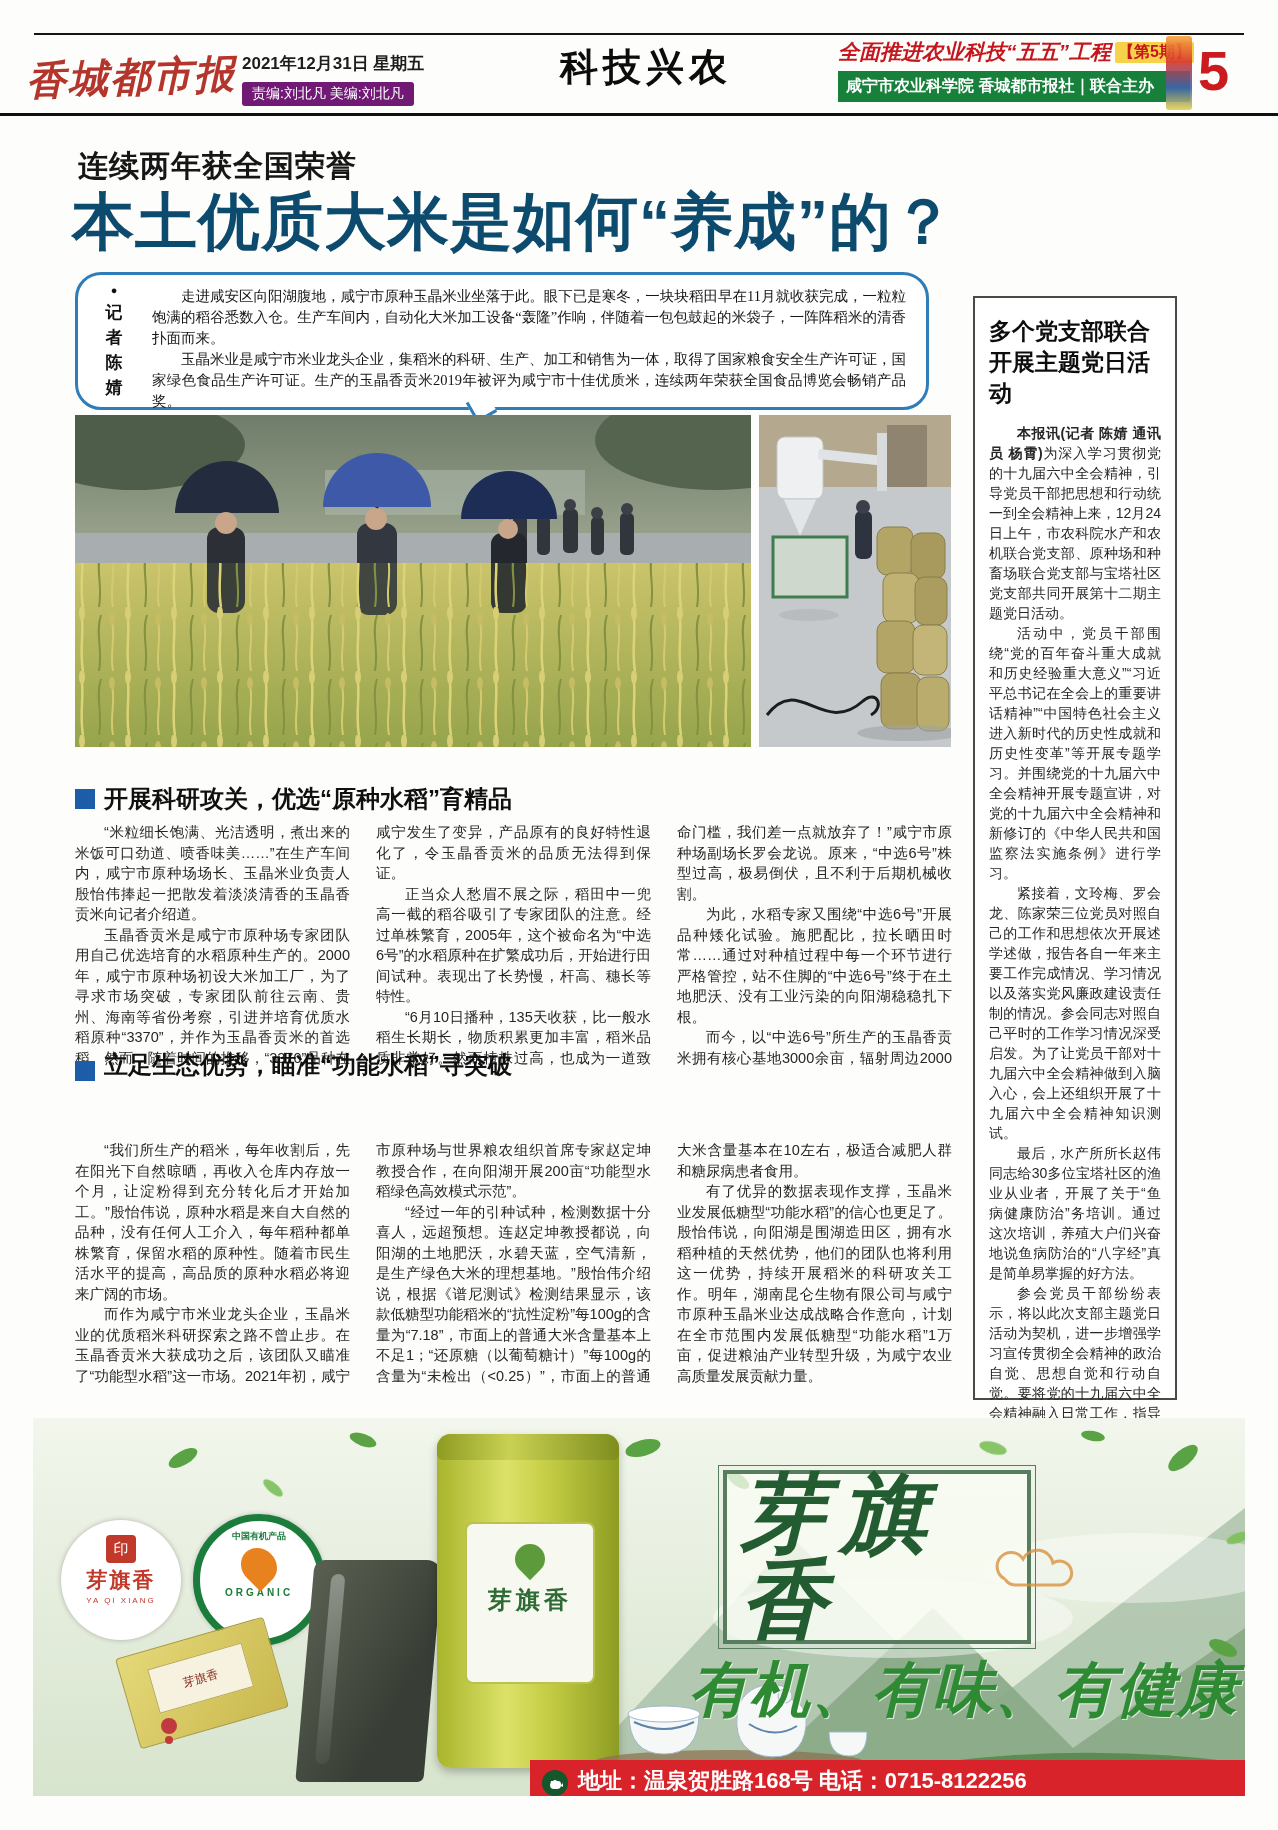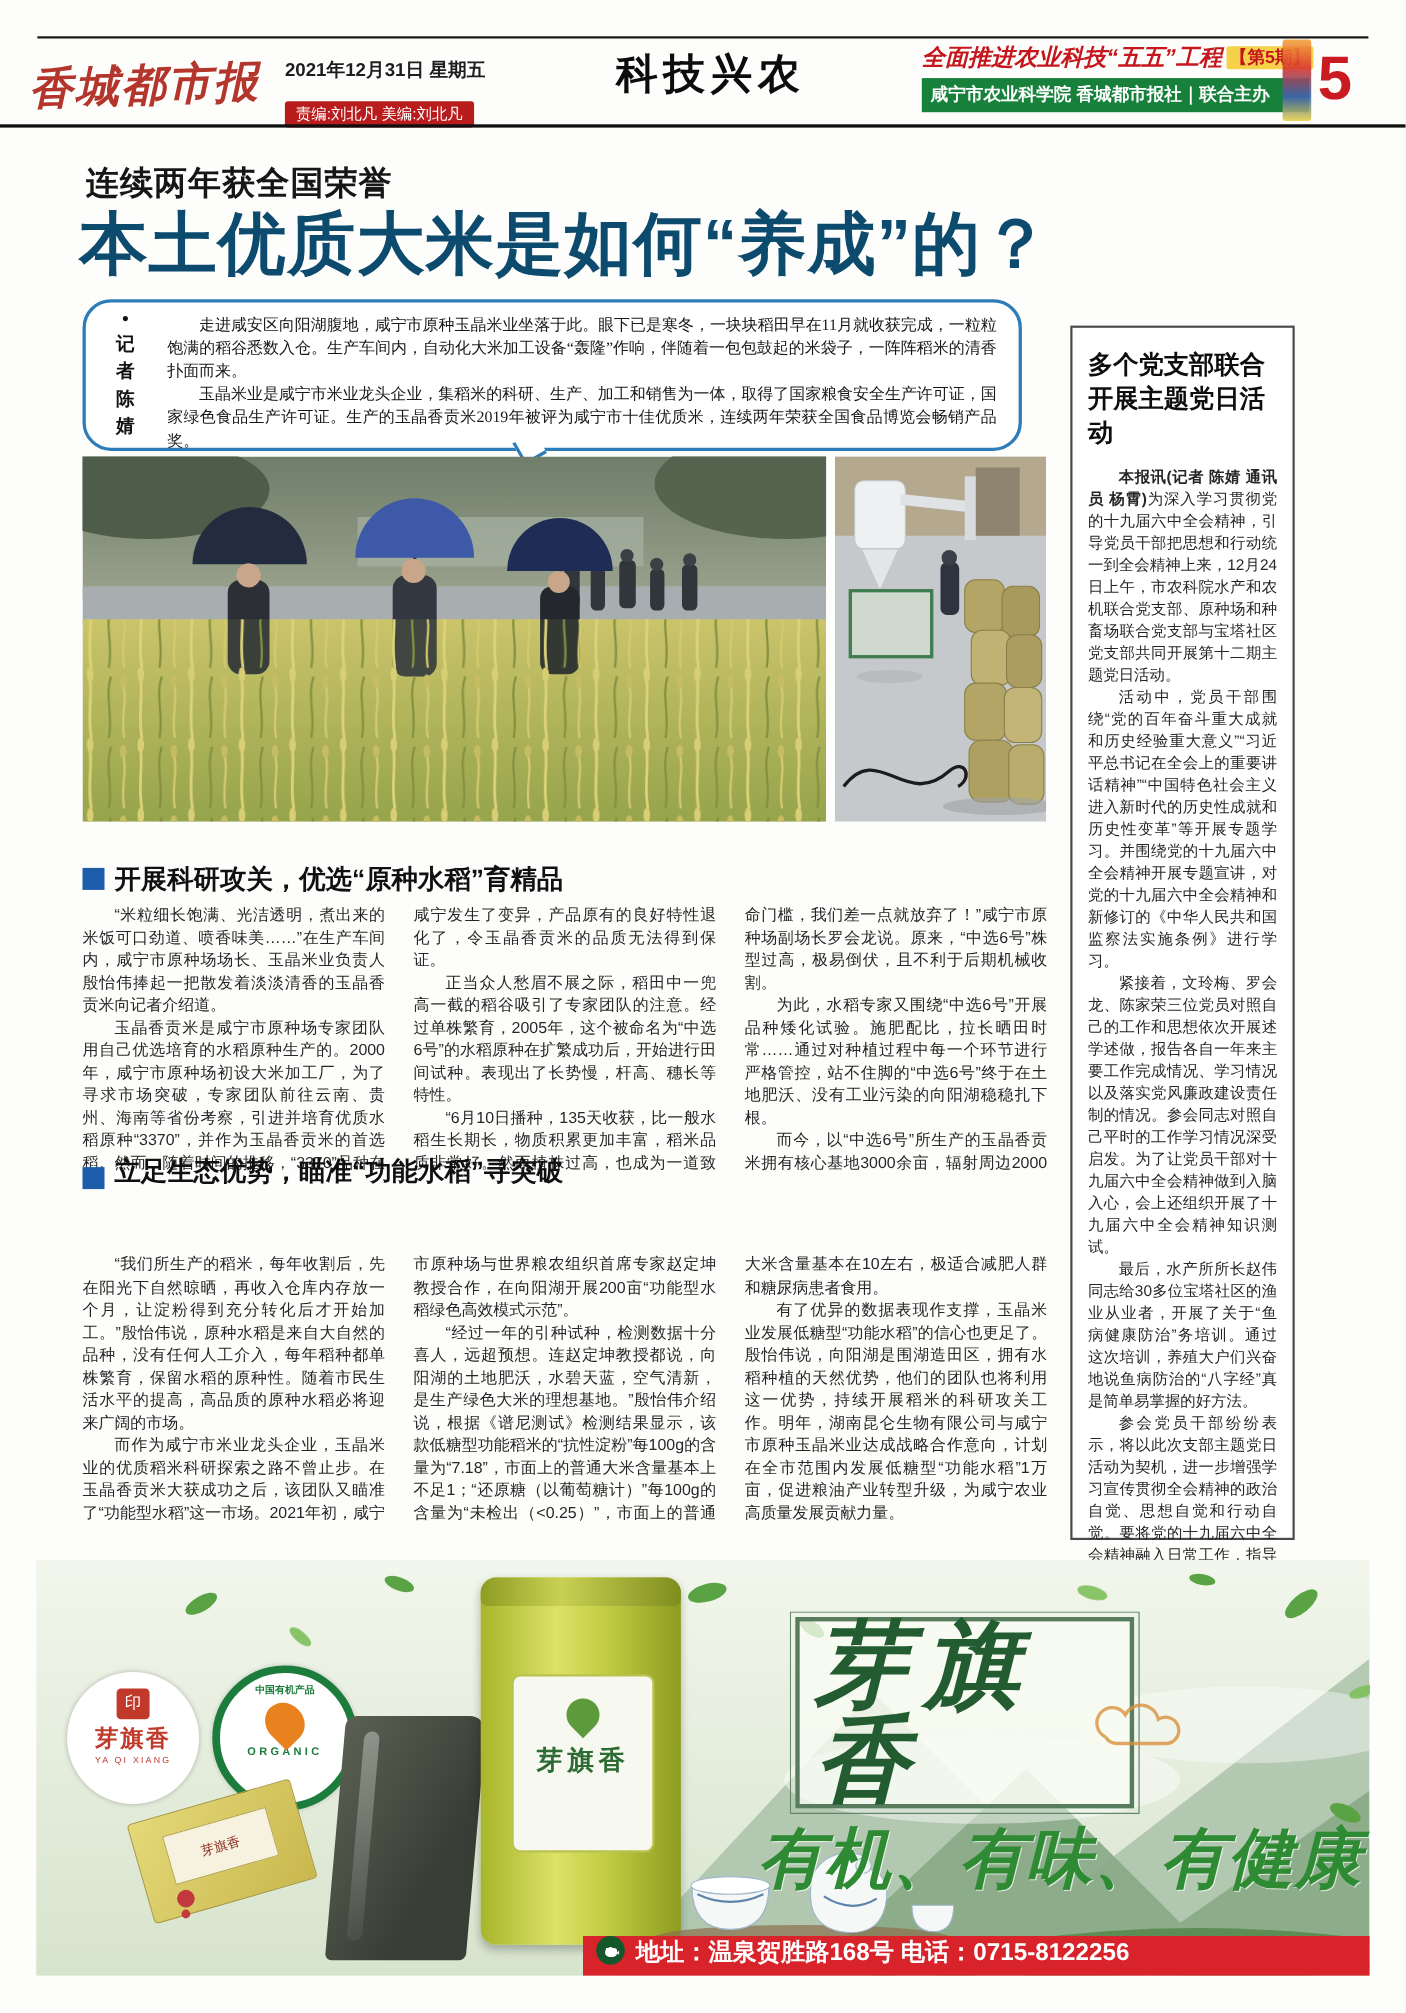--- a/index.html
+++ b/index.html
@@ -5,23 +5,23 @@
   html,body{margin:0;padding:0;background:#e9e9e7;}
   .page{position:relative;width:1278px;height:1830px;background:#fdfdfb;overflow:hidden;
         font-family:"Liberation Sans",sans-serif;color:#222;margin:0 auto;}
   .abs{position:absolute;}
 
   
   .rule-top{left:34px;top:33px;width:1210px;height:2px;background:#151515;}
   .rule-bottom{left:0;top:113px;width:1278px;height:3px;background:#101010;}
   .masthead{left:26px;top:50px;font-family:"Liberation Serif",serif;font-style:italic;font-weight:bold;
             font-size:40px;color:#b4352c;transform:rotate(-2deg);letter-spacing:2px;}
-  .dateblock{left:259px;top:52px;}
+  .dateblock{left:242px;top:52px;}
   .date-line{font-size:17px;font-weight:bold;color:#1d1d1d;}
-  .editors{margin-top:17px;display:inline-block;background:#b91c1c;color:#fff;font-size:14px;
+  .editors{margin-top:7px;display:inline-block;background:#701a75;color:#fff;font-size:14px;
            padding:3px 10px;border-radius:3px;}
   .section-title{left:560px;top:42px;font-size:38px;font-weight:900;letter-spacing:5px;color:#0c0c0c;}
   .banner{left:838px;top:38px;width:352px;}
   .banner-row1{color:#c5161d;font-weight:900;font-size:21px;font-style:italic;white-space:nowrap;}
   .banner-issue{display:inline-block;background:#f6d24a;color:#c5161d;font-size:16px;font-style:normal;
                 padding:0 3px;margin-left:4px;border-radius:2px;vertical-align:2px;}
   .banner-row2{margin-top:5px;background:#17813c;color:#fff;font-size:16px;font-weight:bold;
                padding:5px 8px;white-space:nowrap;}
   .banner-art{left:1166px;top:36px;width:26px;height:74px;
       background:linear-gradient(180deg,#f5a23c,#d8352c 35%,#3c63b0 70%,#e8d24a);border-radius:3px;opacity:.9;}
@@ -106,21 +106,21 @@
   .callig-frame{left:690px;top:52px;width:300px;height:166px;border:4px solid #577d5e;
       outline:1px solid #577d5e;outline-offset:4px;background:rgba(250,252,243,.78);
       display:flex;align-items:center;justify-content:center;}
   .callig{font-family:"Liberation Serif",serif;font-weight:bold;font-style:italic;font-size:86px;
       color:#235c31;letter-spacing:14px;line-height:1;margin-left:14px;}
   .cloud{left:952px;top:116px;width:120px;height:60px;}
   .slogan{left:656px;top:232px;width:560px;font-family:"Liberation Serif",serif;font-weight:bold;
       font-style:italic;font-size:60px;color:#2e8b33;letter-spacing:1px;white-space:nowrap;
       text-shadow:1px 1px 0 rgba(255,255,255,.7);}
   .ad-redbar{left:497px;top:342px;width:715px;height:36px;background:#d8232a;color:#fff;display:flex;
-      align-items:flex-start;gap:10px;padding-left:12px;box-sizing:border-box;font-size:22px;font-weight:bold;
+      align-items:flex-end;gap:10px;padding-left:12px;box-sizing:border-box;font-size:22px;font-weight:bold;
       white-space:nowrap;}
   .teapot-badge{width:26px;height:26px;border-radius:50%;background:#13572a;flex:none;
       display:flex;align-items:center;justify-content:center;}
 </style>
 </head>
 <body>
 
 <div class="page">
 
   <div class="abs rule-top"></div>

